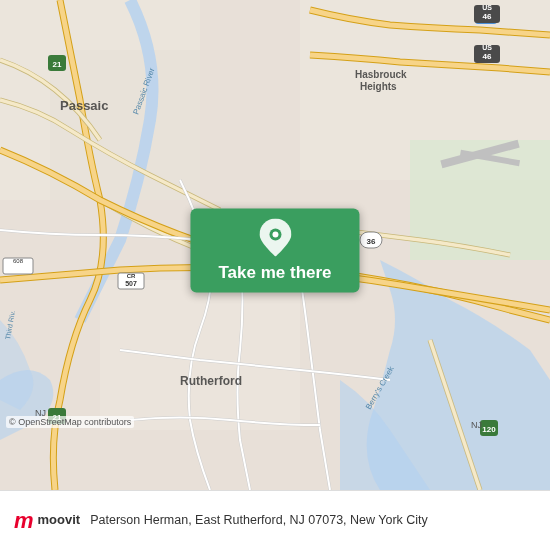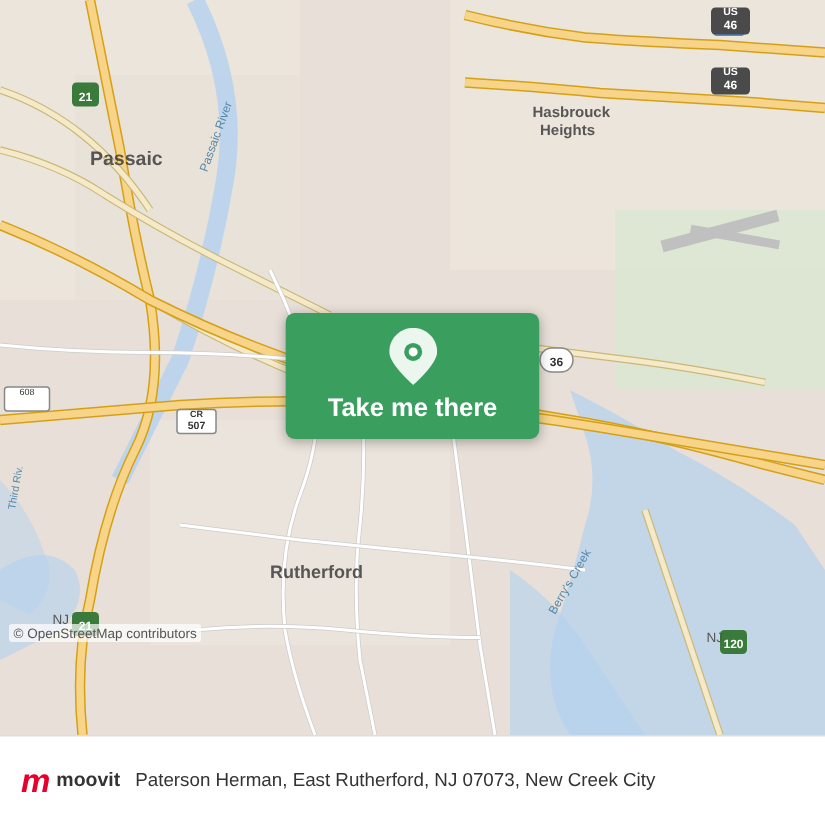--- a/index.html
+++ b/index.html
@@ -264,14 +264,14 @@
   <div class="osm-credit">
     <span>© OpenStreetMap contributors</span>
   </div>
 </div>
 
 <div class="bottom-bar">
   <div class="moovit-logo">
     <span class="moovit-m">m</span>
     <span class="moovit-text">moovit</span>
   </div>
-  <div class="bottom-address">Paterson Herman, East Rutherford, NJ 07073, New Creek City</div>
+  <div class="bottom-address">Paterson Herman, East Rutherford, NJ 07073, New York City</div>
 </div>
 
 </body></html>

